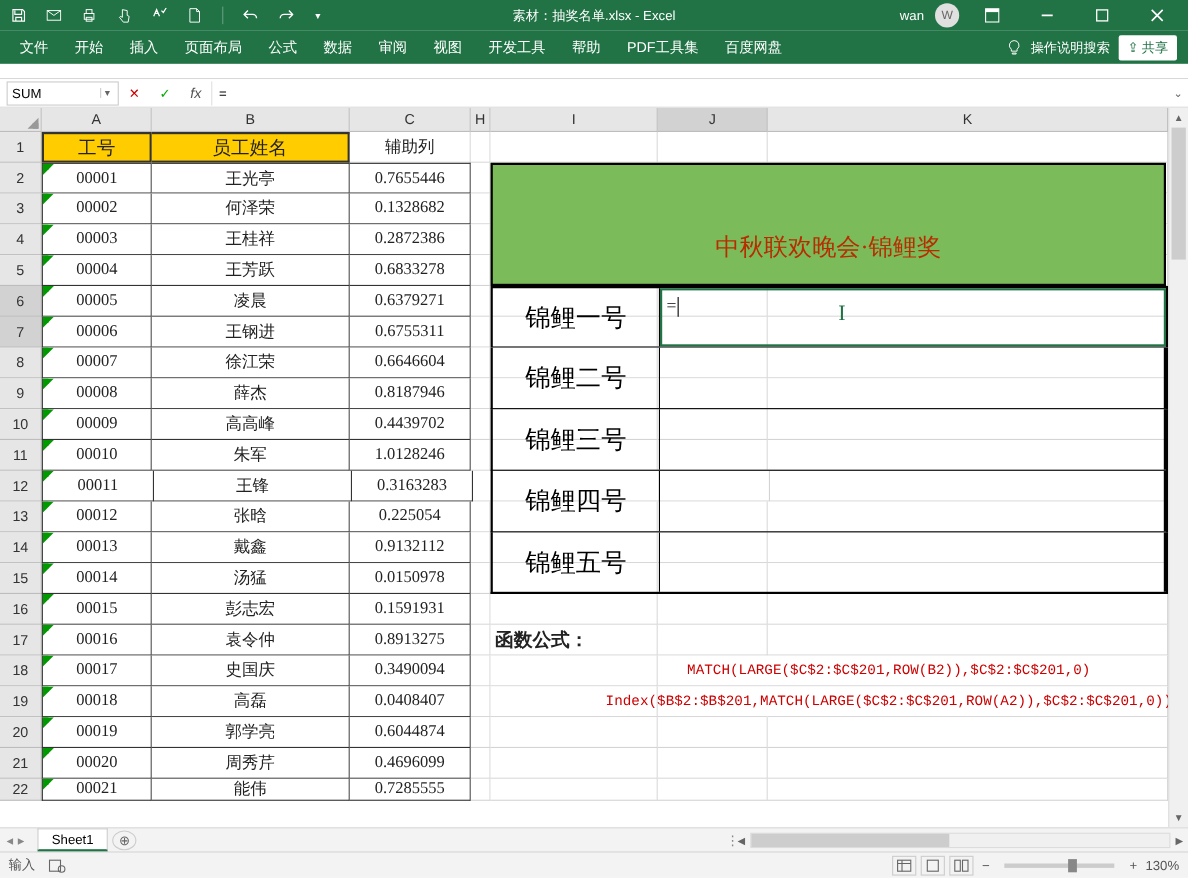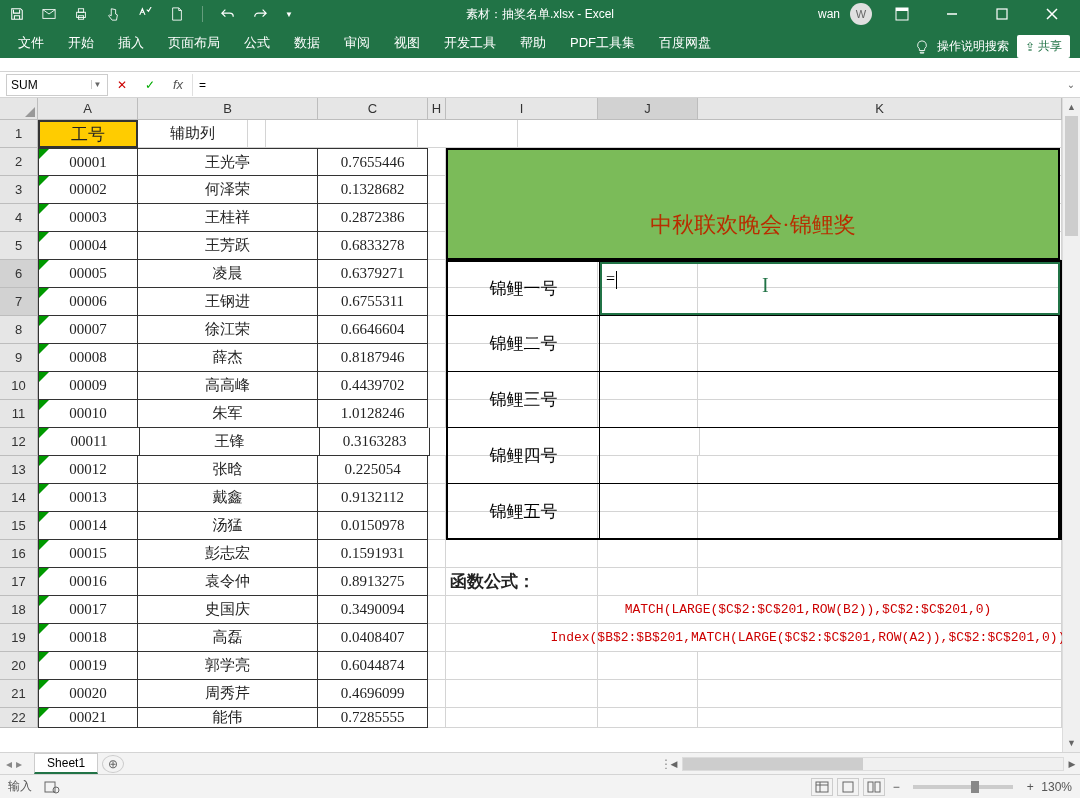--- a/index.html
+++ b/index.html
@@ -9,21 +9,21 @@
 .titlebar { background: #217346; height: 28px; display: flex; align-items: center; color: #fff; font-size: 12px; position: relative; }
 .qa-toolbar { display: flex; align-items: center; padding-left: 10px; gap: 18px; }
 .qa-icon { width: 14px; height: 14px; display: inline-block; fill: #fff; }
 .qa-sep { width: 1px; height: 16px; background: rgba(255,255,255,0.3); }
 .title-text { position: absolute; left: 50%; transform: translateX(-50%); white-space: nowrap; }
 .title-right { margin-left: auto; display: flex; align-items: center; gap: 10px; padding-right: 8px; }
 .avatar { width: 22px; height: 22px; background: #e0e0e0; color: #666; border-radius: 50%; display: flex; align-items: center; justify-content: center; font-size: 11px; }
 .win-btn { width: 40px; height: 28px; display: flex; align-items: center; justify-content: center; }
 
 
-.ribbon-tabs { background: #217346; height: 30px; display: flex; align-items: flex-end; color: #fff; font-size: 13px; padding-left: 6px; }
+.ribbon-tabs { background: #217346; height: 30px; display: flex; align-items: center; color: #fff; font-size: 13px; padding-left: 6px; }
 .tab { padding: 6px 12px; cursor: pointer; }
 .ribbon-right { margin-left: auto; display: flex; align-items: center; color: #fff; font-size: 12px; padding-right: 10px; gap: 8px; }
 .bulb { width: 14px; height: 14px; fill: #fff; }
 .share-btn { background: #fff; color: #217346; padding: 3px 8px; border-radius: 2px; font-size: 12px; display: flex; align-items: center; gap: 3px; }
 
 
 .ribbon-body { height: 14px; border-bottom: 1px solid #d4d4d4; }
 
 
 .formula-bar { height: 26px; display: flex; align-items: center; border-bottom: 1px solid #d4d4d4; font-size: 12px; background: #fff; }
@@ -54,21 +54,21 @@
 .cells { position: absolute; left: 38px; top: 22px; right: 18px; bottom: 0; }
 .row { display: flex; height: 28px; position: relative; }
 .row.short { height: 20px; }
 .cell { border-right: 1px solid #d4d4d4; border-bottom: 1px solid #d4d4d4; font-size: 15px; display: flex; align-items: center; justify-content: center; background: #fff; overflow: hidden; white-space: nowrap; position: relative; font-family: "SimSun", serif; color: #222; }
 .cell.hl { text-align: right; justify-content: flex-start; padding-left: 4px; }
 .hdr-yellow { background: #ffcc00; font-weight: normal; font-size: 17px; }
 .green-tri::before { content: ""; position: absolute; left: 0; top: 0; border: 5px solid transparent; border-left-color: #090; border-top-color: #090; }
 
 .merged-green { position: absolute; background: #7bbb59; border: 2px solid #000; display: flex; align-items: flex-end; justify-content: center; color: #b82d00; font-size: 22px; font-family: "SimSun", serif; padding-bottom: 18px; }
 .prize-box { position: absolute; border: 2px solid #000; display: flex; }
-.prize-label { width: 152px; border-right: 1px solid #000; display: flex; align-items: center; justify-content: center; font-size: 17px; font-family: Liberation Sans, sans-serif; }
+.prize-label { width: 152px; border-right: 1px solid #000; display: flex; align-items: center; justify-content: center; font-size: 23px; font-family: Liberation Sans, sans-serif; }
 .prize-val { flex: 1; border-right: 2px solid #000; }
 .prize-row-sep { border-bottom: 1px solid #000; }
 .active-edit { border: 2px solid #217346 !important; position: relative; }
 .cursor-beam { position: absolute; left: 160px; top: 10px; color: #217346; font-family: serif; font-size: 20px; }
 .edit-content { position: absolute; left: 4px; top: 6px; color: #000; font-family: serif; }
 .caret { display:inline-block; width:1px; height:18px; background:#000; vertical-align:middle; margin-left:1px; }
 .formula-text { color: #c00; font-size: 13px; font-family: "Courier New", monospace; }
 .section-label { font-size: 17px; font-family: "SimSun", serif; font-weight: bold; }
 
 
@@ -232,20 +232,21 @@
       <div class="row-h">17</div>
       <div class="row-h">18</div>
       <div class="row-h">19</div>
       <div class="row-h">20</div>
       <div class="row-h">21</div>
       <div class="row-h short">22</div>
     </div>
   <div class="cells" id="cells">
       <div class="row">
         <div class="cell hdr-yellow" style="width: 100px; border: 2px solid rgb(51, 51, 51);">工号</div>
+        <div class="cell hdr-yellow" style="width: 180px; border-top: 2px solid rgb(51, 51, 51); border-right: 2px solid rgb(51, 51, 51); border-bottom: 2px solid rgb(51, 51, 51); border-left: none; border-image: initial;">员工姓名</div>
         <div class="cell" style="width: 110px;">辅助列</div>
         <div class="cell" style="width: 18px;"></div>
         <div class="cell" style="width: 152px;"></div>
         <div class="cell" style="width: 100px;"></div>
         <div class="cell" style="flex: 1 1 0%;"></div>
       </div>
       <div class="row">
         <div class="cell green-tri" style="width: 100px; border-width: 1px; border-style: solid; border-color: rgb(51, 51, 51);">00001</div>
         <div class="cell" style="width: 180px; border-right: 1px solid rgb(51, 51, 51); border-bottom: 1px solid rgb(51, 51, 51); border-top: 1px solid rgb(51, 51, 51);">王光亭</div>
         <div class="cell" style="width: 110px; border-right: 1px solid rgb(51, 51, 51); border-bottom: 1px solid rgb(51, 51, 51); border-top: 1px solid rgb(51, 51, 51);">0.7655446</div>

